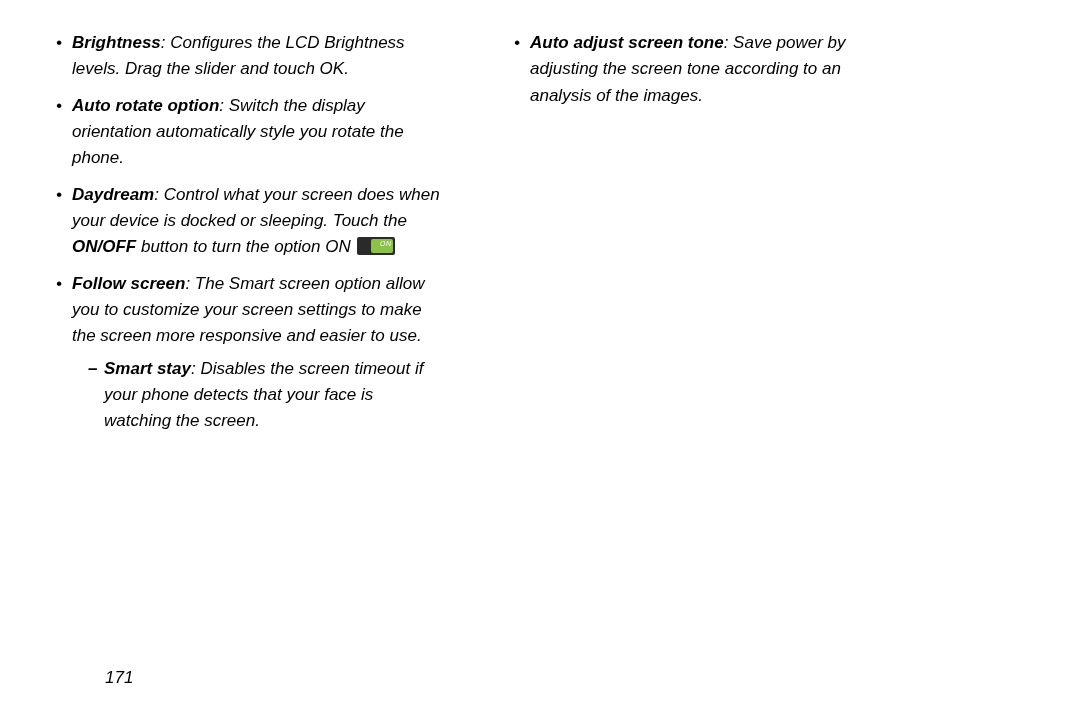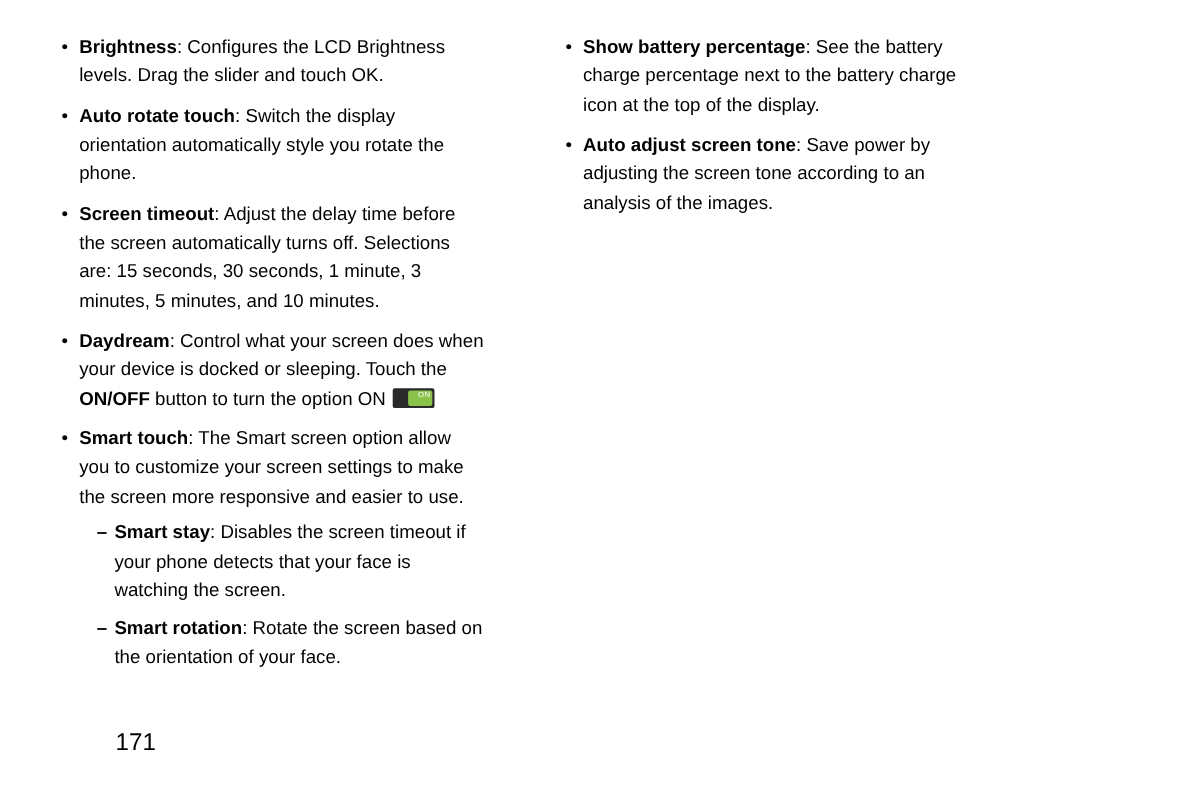--- a/index.html
+++ b/index.html
@@ -9,20 +9,21 @@
     height: 720px;
     background: #fff;
     font-family: Arial, Helvetica, sans-serif;
     color: #000;
   }
   .page {
     position: relative;
     width: 928px;
     height: 720px;
     box-sizing: border-box;
+    font-style: italic;
   }
   .columns {
     display: flex;
     flex-direction: row;
     padding: 30px 30px 0 30px;
     box-sizing: border-box;
     gap: 48px;
   }
   .col {
     flex: 1 1 0;
@@ -91,72 +92,63 @@
     right: 4px;
     top: 2px;
     font-size: 7px;
     color: #fff;
     letter-spacing: 0.5px;
   }
   .page-num {
     position: absolute;
     left: 105px;
     bottom: 32px;
-    font-size: 22px;
+    font-size: 17px;
   }
 </style>
 </head>
 <body>
 
 <div class="page">
   <div class="columns">
 
     <div class="col">
       <ul class="bullets">
 
         <li>
           <span class="b">Brightness</span><span>: Configures the LCD Brightness levels. Drag the slider and touch OK.</span>
         </li>
 
         <li>
-          <span class="b">Auto rotate touch</span><span>: Switch the display orientation automatically style you rotate the phone.</span>
+          <span class="b">Auto rotate option</span><span>: Switch the display orientation automatically style you rotate the phone.</span>
         </li>
 
-        <li>
-          <span class="b">Screen timeout</span><span>: Adjust the delay time before the screen automatically turns off. Selections are: 15 seconds, 30 seconds, 1 minute, 3 minutes, 5 minutes, and 10 minutes.</span>
-        </li>
 
         <li>
           <span class="b">Daydream</span><span>: Control what your screen does when your device is docked or sleeping. Touch the </span><span class="b">ON/OFF</span><span> button to turn the option ON </span><span class="toggle-icon"><span class="track"></span><span class="knob"></span><span class="label">ON</span></span>
         </li>
 
         <li>
-          <span class="b">Smart touch</span><span>: The Smart screen option allow you to customize your screen settings to make the screen more responsive and easier to use.</span>
+          <span class="b">Follow screen</span><span>: The Smart screen option allow you to customize your screen settings to make the screen more responsive and easier to use.</span>
           <ul class="sub">
             <li>
               <span class="b">Smart stay</span><span>: Disables the screen timeout if your phone detects that your face is watching the screen.</span>
-            </li>
-            <li>
-              <span class="b">Smart rotation</span><span>: Rotate the screen based on the orientation of your face.</span>
             </li>
           </ul>
         </li>
 
       </ul>
     </div>
 
     <div class="col">
       <ul class="bullets">
 
 
 
 
-        <li>
-          <span class="b">Show battery percentage</span><span>: See the battery charge percentage next to the battery charge icon at the top of the display.</span>
-        </li>
 
         <li>
           <span class="b">Auto adjust screen tone</span><span>: Save power by adjusting the screen tone according to an analysis of the images.</span>
         </li>
 
       </ul>
     </div>
 
   </div>
 

